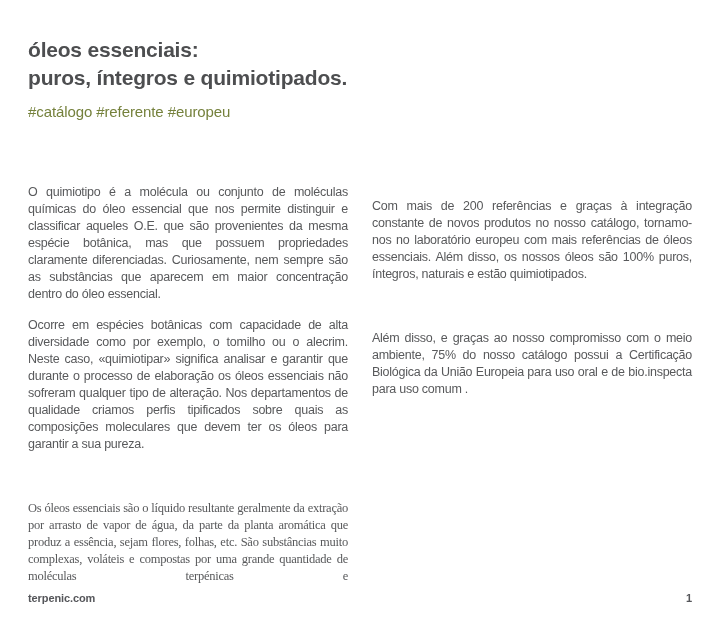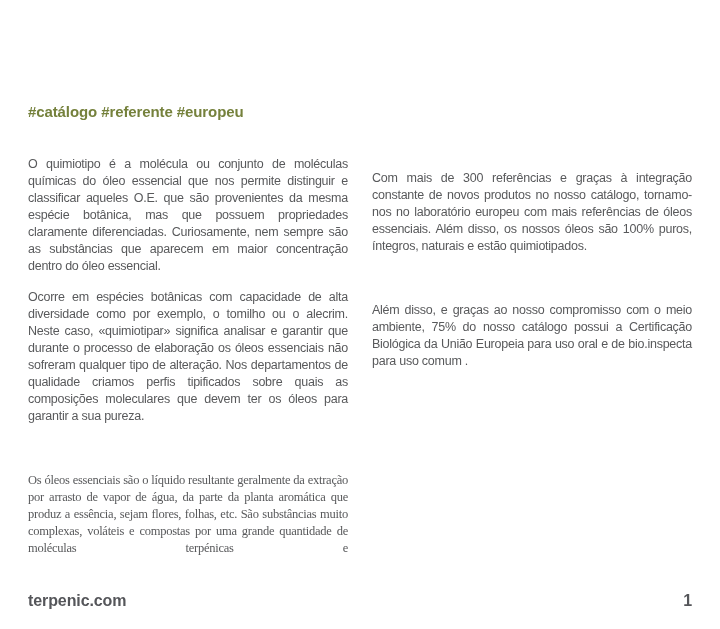--- a/index.html
+++ b/index.html
@@ -21,27 +21,27 @@
     font-weight: bold;
     line-height: 28px;
     letter-spacing: -0.2px;
   }
   .hashtags {
     position: absolute;
     left: 28px;
     top: 103px;
     color: #75813c;
     font-size: 15px;
-    font-weight: bold;
+    font-weight: normal;
     letter-spacing: -0.1px;
   }
   .columns {
     position: absolute;
     left: 28px;
-    top: 156px;
+    top: 184px;
     width: 664px;
     display: flex;
     gap: 24px;
     justify-content: flex-end;
   }
   .col {
     width: 324px;
     color: #58595b;
     font-size: 12.5px;
     line-height: 17px;
@@ -54,41 +54,45 @@
   .col p.justify-last { text-align-last: justify; font-family: Liberation Serif, serif; }
   .footer {
     position: absolute;
     left: 28px;
     right: 28px;
     top: 592px;
     display: flex;
     justify-content: space-between;
     align-items: baseline;
     color: #55565a;
-    font-size: 16px;
+    font-size: 11px;
     font-weight: bold;
     letter-spacing: -0.1px;
   }
 </style>
 </head>
 <body>
 
 <div class="page">
 
+  <div class="title-block">
+    <div>óleos essenciais:</div>
+    <div>puros, íntegros e quimiotipados.</div>
+  </div>
 
   <div class="hashtags">#catálogo #referente #europeu</div>
 
   <div class="columns">
     <div class="col">
       <p>O quimiotipo é a molécula ou conjunto de moléculas químicas do óleo essencial que nos permite distinguir e classificar aqueles O.E. que são provenientes da mesma espécie botânica, mas que possuem propriedades claramente diferenciadas. Curiosamente, nem sempre são as substâncias que aparecem em maior concentração dentro do óleo essencial.</p>
       <p class="gap-small">Ocorre em espécies botânicas com capacidade de alta diversidade como por exemplo, o tomilho ou o alecrim. Neste caso, «quimiotipar» significa analisar e garantir que durante o processo de elaboração os óleos essenciais não sofreram qualquer tipo de alteração. Nos departamentos de qualidade criamos perfis tipificados sobre quais as composições moleculares que devem ter os óleos para garantir a sua pureza.</p>
       <p class="gap-large justify-last">Os óleos essenciais são o líquido resultante geralmente da extração por arrasto de vapor de água, da parte da planta aromática que produz a essência, sejam flores, folhas, etc. São substâncias muito complexas, voláteis e compostas por uma grande quantidade de moléculas terpénicas e</p>
     </div>
     <div class="col">
-      <p class="gap-small">Com mais de 300 referências e graças à integração constante de novos produtos no nosso catálogo, tornamo-nos no laboratório europeu com mais referências de óleos essenciais. Além disso, os nossos óleos são 100% puros, íntegros, naturais e estão quimiotipados.</p>
+      <p class="gap-small">Com mais de 200 referências e graças à integração constante de novos produtos no nosso catálogo, tornamo-nos no laboratório europeu com mais referências de óleos essenciais. Além disso, os nossos óleos são 100% puros, íntegros, naturais e estão quimiotipados.</p>
       <p class="gap-large">Além disso, e graças ao nosso compromisso com o meio ambiente, 75% do nosso catálogo possui a Certificação Biológica da União Europeia para uso oral e de bio.inspecta para uso comum .</p>
     </div>
   </div>
 
   <div class="footer">
     <span>terpenic.com</span>
     <span>1</span>
   </div>
 
 </div>

